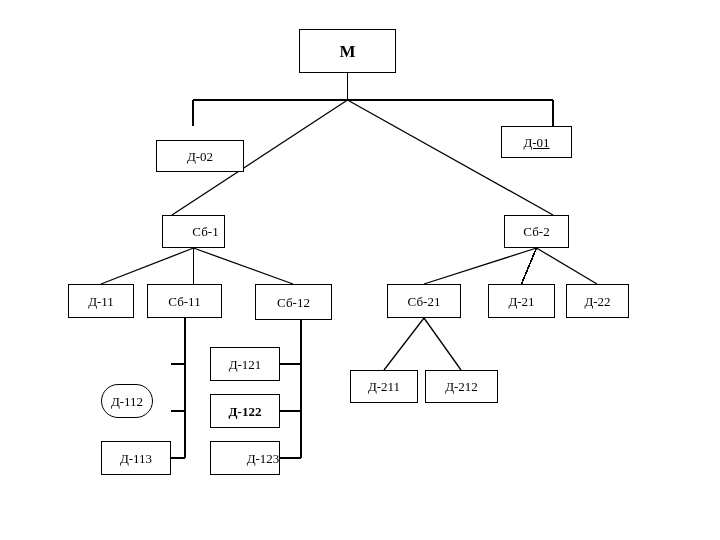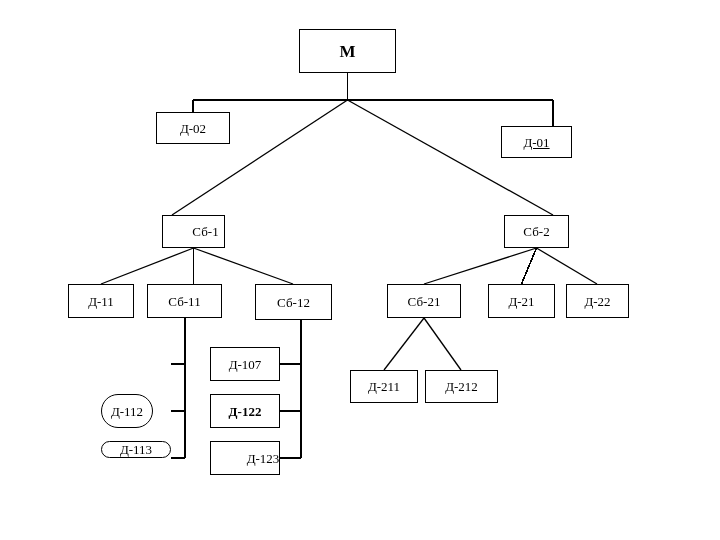--- a/index.html
+++ b/index.html
@@ -104,31 +104,31 @@
       <path d="M 171 458 L 184.5 458"></path>
 
       <path d="M 300.5 318 L 300.5 458"></path>
       <path d="M 280 364 L 300.5 364"></path>
       <path d="M 280 411 L 300.5 411"></path>
       <path d="M 280 458 L 300.5 458"></path>
     </g>
   </svg>
 
   <div class="node root" style="left: 299px; top: 29px; width: 97px; height: 44px;">М</div>
-  <div class="node" style="left: 156px; top: 112px; width: 74px; height: 32px; text-align: right;">Д-02</div>
+  <div class="node" style="left: 156px; top: 140px; width: 88px; height: 32px; text-align: right;">Д-02</div>
   <div class="node" style="left: 501px; top: 126px; width: 71px; height: 32px; text-decoration: underline;">Д-01</div>
   <div class="node" style="left: 162px; top: 215px; width: 63px; height: 33px; padding-left: 24px;">Сб-1</div>
   <div class="node" style="left: 504px; top: 215px; width: 65px; height: 33px;">Сб-2</div>
   <div class="node" style="left: 68px; top: 284px; width: 66px; height: 34px;">Д-11</div>
   <div class="node" style="left: 147px; top: 284px; width: 75px; height: 34px;">Сб-11</div>
   <div class="node" style="left: 255px; top: 284px; width: 77px; height: 36px;">Сб-12</div>
   <div class="node" style="left: 387px; top: 284px; width: 74px; height: 34px;">Сб-21</div>
   <div class="node" style="left: 488px; top: 284px; width: 67px; height: 34px;">Д-21</div>
   <div class="node" style="left: 566px; top: 284px; width: 63px; height: 34px;">Д-22</div>
-  <div class="node" style="left: 101px; top: 394px; width: 52px; height: 34px; border-radius: 17px;">Д-112</div>
-  <div class="node" style="left: 101px; top: 441px; width: 70px; height: 17px; border-radius: 11px;">Д-113</div>
-  <div class="node" style="left: 210px; top: 347px; width: 70px; height: 34px;">Д-107</div>
+  <div class="node" style="left: 101px; top: 384px; width: 52px; height: 34px; border-radius: 17px;">Д-112</div>
+  <div class="node" style="left: 101px; top: 441px; width: 70px; height: 34px;">Д-113</div>
+  <div class="node" style="left: 210px; top: 347px; width: 70px; height: 34px;">Д-121</div>
   <div class="node" style="left: 210px; top: 394px; width: 70px; height: 34px; font-weight: bold;">Д-122</div>
   <div class="node" style="left: 210px; top: 441px; width: 70px; height: 34px; padding-left: 36px;">Д-123</div>
   <div class="node" style="left: 350px; top: 370px; width: 68px; height: 33px;">Д-211</div>
   <div class="node" style="left: 425px; top: 370px; width: 73px; height: 33px;">Д-212</div>
 
 </div>
 
 </body></html>

